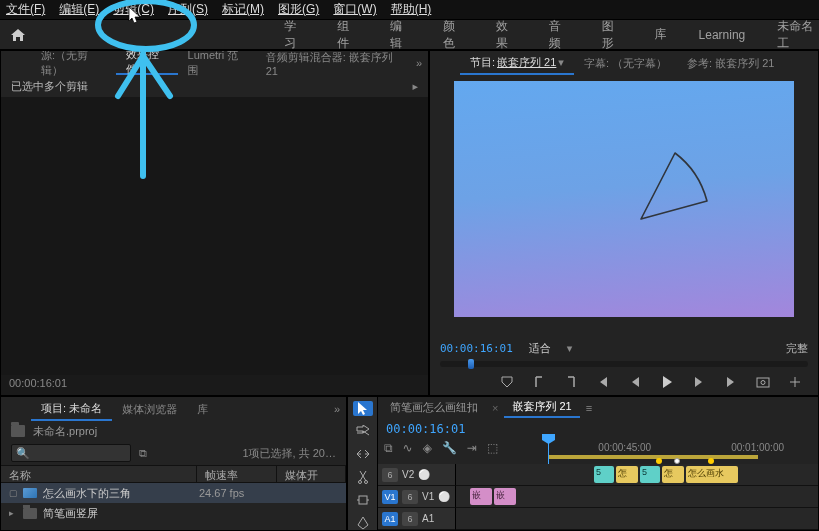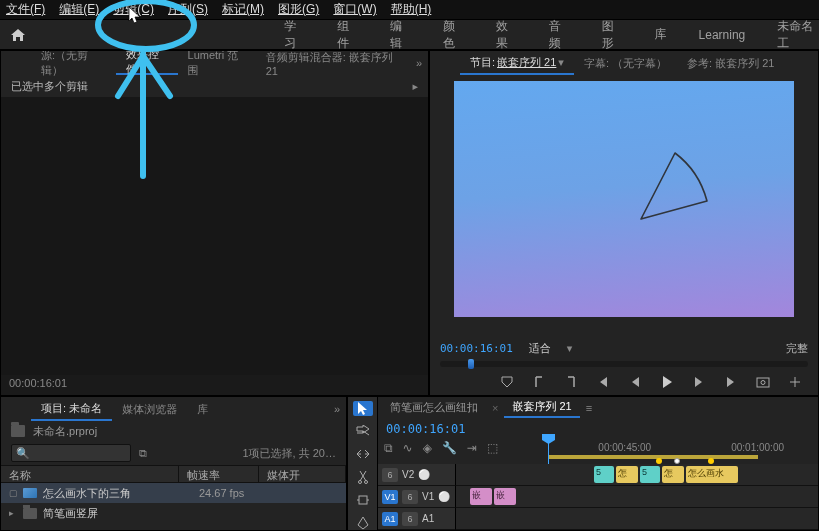--- a/index.html
+++ b/index.html
@@ -52,21 +52,21 @@
 
   
   .proj-content { flex: 1; display: flex; flex-direction: column; }
   .proj-meta { display: flex; align-items: center; height: 20px; padding: 0 10px; gap: 8px; font-size: 11px; color: #999; }
   .bin-icon { width: 14px; height: 12px; background: #555; border-radius: 1px; position: relative; }
   .bin-icon:before { content:''; position:absolute; top:-3px; left:0; width:8px; height:3px; background:#555; border-radius:1px 1px 0 0;}
   .proj-search { display: flex; align-items: center; height: 24px; padding: 0 10px; gap: 8px; font-size: 11px; color: #888; }
   .searchbox { flex: 0 0 120px; height: 18px; background: #333; border: 1px solid #111; border-radius: 2px; display: flex; align-items: center; padding: 0 4px; color: #888; cursor: text; }
   .proj-cols { display: flex; height: 18px; font-size: 11px; background: #2a2a2a; border-top: 1px solid #111; border-bottom: 1px solid #111; }
   .col { padding: 2px 8px; color: #aaa; border-right: 1px solid #111; }
-  .col.name { width: 178px; }
+  .col.name { width: 196px; }
   .col.fps { width: 80px; }
   .col.media { flex: 1; }
   .proj-list { flex: 1; overflow: hidden; background: #232323; }
   .row { display: flex; height: 20px; align-items: center; font-size: 11px; color: #ccc; }
   .row .cell { padding: 0 8px; }
   .row .cell.name { width: 190px; display: flex; align-items: center; gap: 6px; }
   .row .cell.fps { width: 80px; color: #999; }
   .row.selected { background: #353e4b; }
   .mov-icon { width: 14px; height: 10px; background: linear-gradient(135deg,#5b9bd5,#2e75b6); border-radius: 1px; }
   .fold-icon { width: 14px; height: 11px; background: #555; border-radius: 1px; position:relative; }

